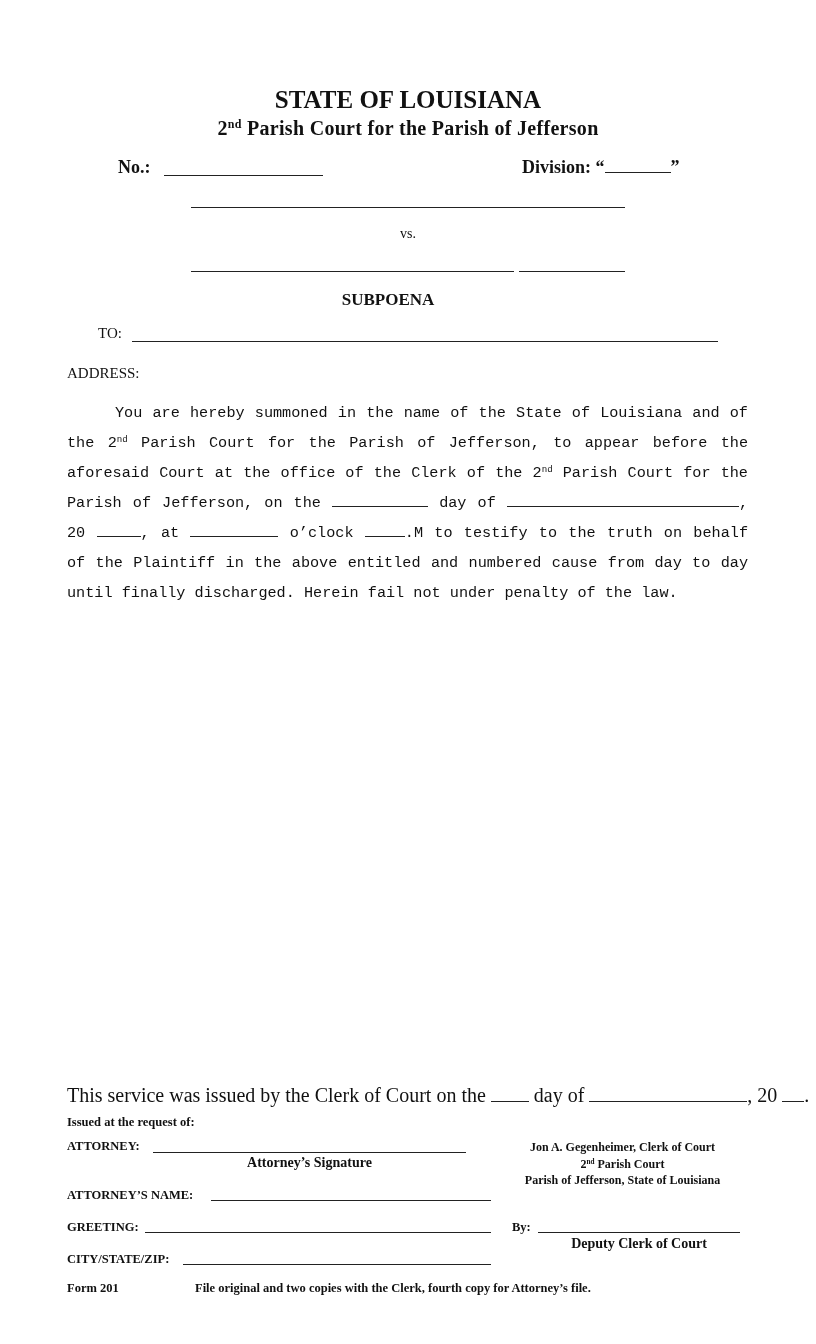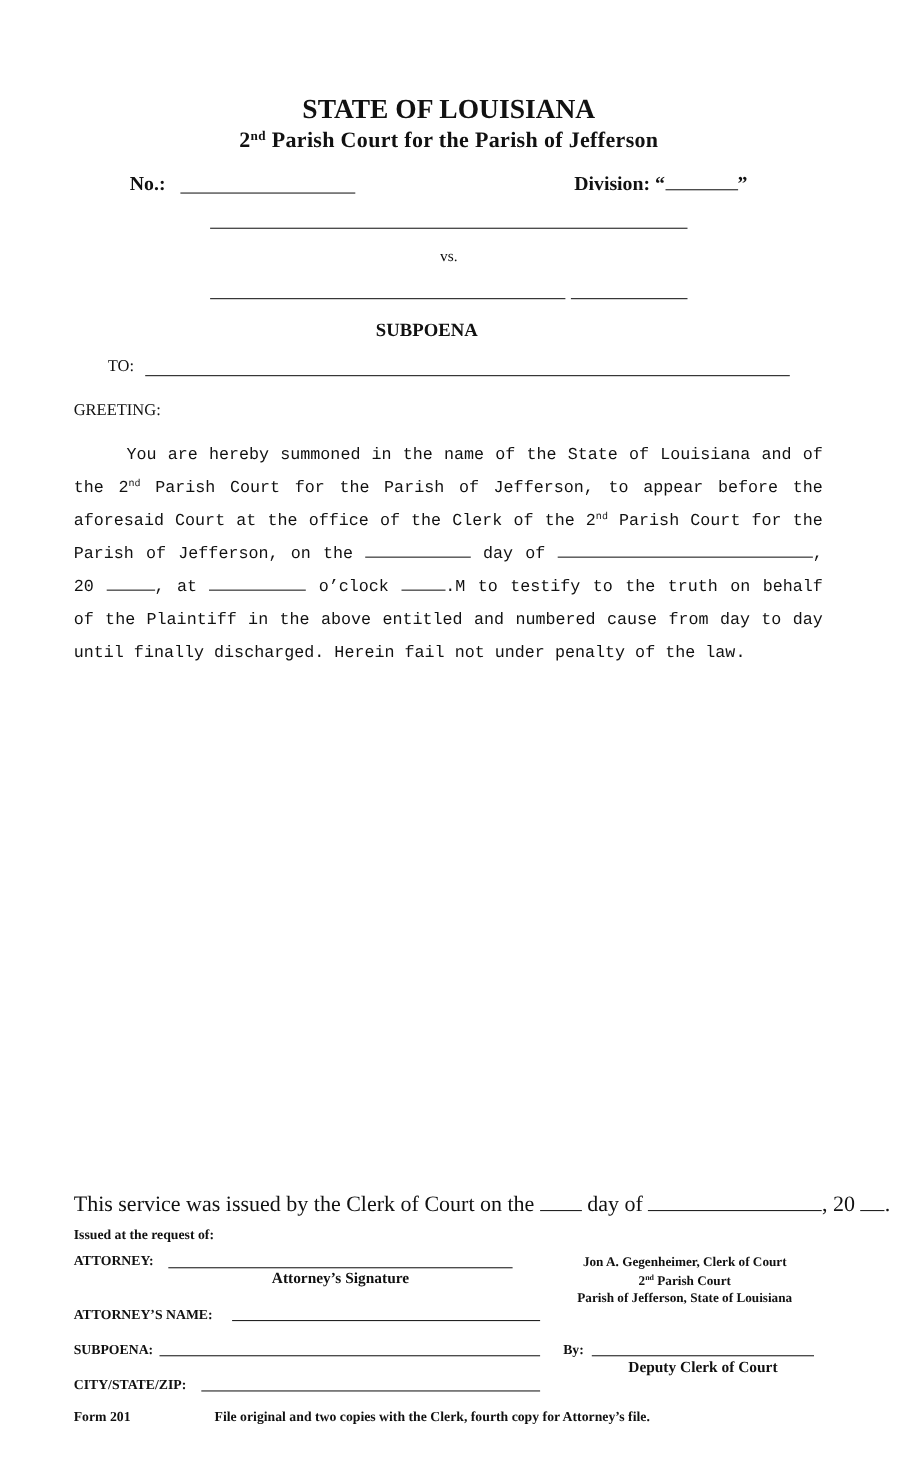--- a/index.html
+++ b/index.html
@@ -38,38 +38,38 @@
 <div class="line" style="left:191px; top:207px; width:434px;"></div>
 <div class="abs vs">vs.</div>
 <div class="line" style="left:191px; top:271px; width:323px;"></div>
 <div class="line" style="left:519px; top:271px; width:106px;"></div>
 
 <div class="abs subpoena">SUBPOENA</div>
 
 <div class="abs to">TO:</div>
 <div class="line" style="left:132px; top:341px; width:586px;"></div>
 
-<div class="abs greeting">GREETING:</div>
+<div class="abs greeting">ADDRESS:</div>
 
 <div class="body-text">
   <p><span>You are hereby summoned in the name of the State of Louisiana and of the </span><span>2</span><sup>nd</sup><span> Parish Court for the Parish of Jefferson, to appear before the aforesaid Court at the office of the Clerk of the </span><span>2</span><sup>nd</sup><span> Parish Court for the Parish of Jefferson, on the </span><span class="blank" style="width:96px;"></span><span> day of </span><span class="blank" style="width:232px;"></span><span>, 20 </span><span class="blank" style="width:44px;"></span><span>, at </span><span class="blank" style="width:88px;"></span><span> o’clock </span><span class="blank" style="width:40px;"></span><span>.M to testify to the truth on behalf of the Plaintiff in the above entitled and numbered cause from day to day until finally discharged.  Herein fail not under penalty of the law.</span></p>
 </div>
 
 <div class="abs svc"><span>This service was issued by the Clerk of Court on the </span><span class="blank" style="width:38px;"></span><span> day of </span><span class="blank" style="width:158px;"></span><span>, 20 </span><span class="blank" style="width:22px;"></span><span>.</span></div>
 
 <div class="abs small" style="left:67px; top:1115px;">Issued at the request of:</div>
 
 <div class="abs small" style="left:67px; top:1139px;">ATTORNEY:</div>
 <div class="line" style="left:153px; top:1152px; width:313px;"></div>
 <div class="center-caption" style="left:153px; width:313px; top:1155px;">Attorney’s Signature</div>
 
 <div class="abs small" style="left:67px; top:1188px;">ATTORNEY’S NAME:</div>
 <div class="line" style="left:211px; top:1200px; width:280px;"></div>
 
-<div class="abs small" style="left:67px; top:1220px;">SUBPOENA:</div>
+<div class="abs small" style="left:67px; top:1220px;">GREETING:</div>
 <div class="line" style="left:145px; top:1232px; width:346px;"></div>
 
 <div class="abs small" style="left:67px; top:1252px;">CITY/STATE/ZIP:</div>
 <div class="line" style="left:183px; top:1264px; width:308px;"></div>
 
 <div class="clerk">
   <div>Jon A. Gegenheimer, Clerk of Court</div>
   <div><span>2</span><sup>nd</sup><span> Parish Court</span></div>
   <div>Parish of Jefferson, State of Louisiana</div>
 </div>

